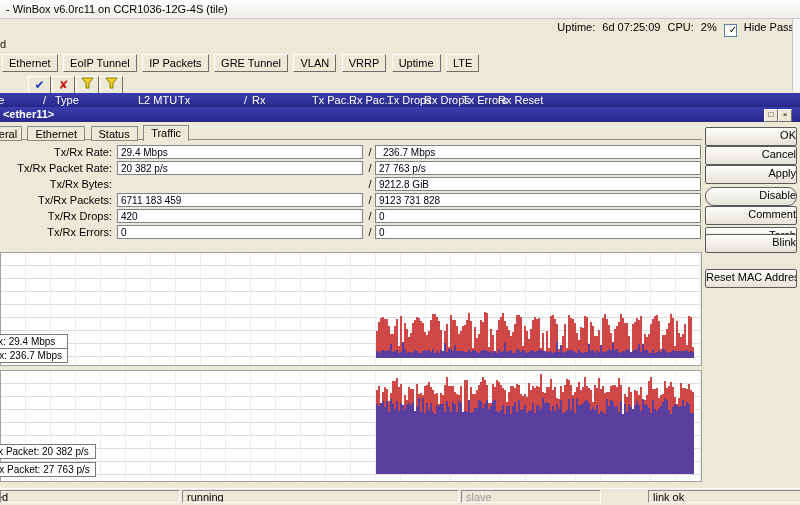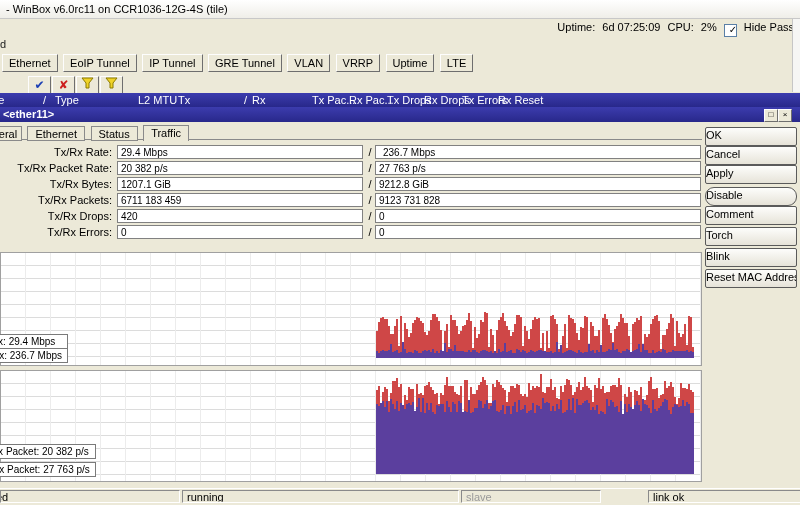--- a/index.html
+++ b/index.html
@@ -37,21 +37,21 @@
     border:1px solid #8a8a8a;border-bottom:none;margin-right:1px;vertical-align:bottom;}
   .dtab.inactive{height:11px;margin-top:2px;border-bottom:1px solid #8a8a8a;}
   .tabline{left:0;top:32px;width:702px;height:1px;background:#8a8a8a;}
   
   .flabel{position:absolute;left:-40px;width:152px;text-align:right;font-size:11px;line-height:14px;white-space:nowrap;}
   .fbox{position:absolute;height:14px;background:#fff;border:1px solid #818181;font-size:10px;
     line-height:13px;padding-left:3px;box-sizing:border-box;white-space:nowrap;overflow:hidden;}
   .fslash{position:absolute;left:367px;width:6px;font-size:11px;line-height:14px;text-align:center;}
   
   .btn{position:absolute;left:705px;width:90px;height:17px;background:linear-gradient(#fdfdfb,#e6e3d8);
-    border:1px solid #5a5a5a;border-radius:2px;font-size:11px;line-height:15px;text-align:left;
+    border:1px solid #5a5a5a;border-radius:2px;font-size:11px;line-height:15px;text-align:right;
     white-space:nowrap;overflow:hidden;}
   
   .chart{position:absolute;left:0;width:700px;border:1px solid #a0a0a0;background-color:#fff;overflow:hidden;
     background-image:repeating-linear-gradient(to right,transparent 0 24px,#ececec 24px 25px),
                      repeating-linear-gradient(to bottom,transparent 0 12px,#dcdcdc 12px 13px);}
   .chart svg{position:absolute;left:0;top:0;}
   .legend{position:absolute;z-index:3;font-size:10px;white-space:nowrap;}
   .legend .line{background:#fff;border:1px solid #7a7a7a;padding:1px 5px;line-height:11px;}
   .legend.joined .line + .line{border-top:none;}
   .legend.split .line{margin-bottom:3px;}
@@ -75,21 +75,21 @@
   <span class="chk"><span>✓</span></span>
   <span>Hide Pass</span>
 </div>
 
 <div class="abs rstrip"></div>
 <div class="abs edgefrag">d</div>
 
 <div class="abs ifacetabs">
   <span class="iftab">Ethernet</span>
   <span class="iftab">EoIP Tunnel</span>
-  <span class="iftab">IP Tunnel</span>
+  <span class="iftab">IP Packets</span>
   <span class="iftab">GRE Tunnel</span>
   <span class="iftab">VLAN</span>
   <span class="iftab">VRRP</span>
   <span class="iftab">Uptime</span>
   <span class="iftab">LTE</span>
 </div>
 
 <div class="abs tbtn glyph-check" style="left:28px;top:76px;"><span>✔</span></div>
 <div class="abs tbtn glyph-cross" style="left:52px;top:76px;"><span>✘</span></div>
 <div class="abs tbtn" style="left:76px;top:76px;">
@@ -139,21 +139,20 @@
   <div class="fbox" style="left:117px;top:38px;width:246px;">29.4 Mbps</div>
   <div class="fslash" style="top:38px;">/</div>
   <div class="fbox" style="left:375px;top:38px;width:326px;padding-left:7px;">236.7 Mbps</div>
 
   <div class="flabel" style="top:54px;">Tx/Rx Packet Rate:</div>
   <div class="fbox" style="left:117px;top:54px;width:246px;">20 382 p/s</div>
   <div class="fslash" style="top:54px;">/</div>
   <div class="fbox" style="left:375px;top:54px;width:326px;">27 763 p/s</div>
 
   <div class="flabel" style="top:70px;">Tx/Rx Bytes:</div>
-  <div class="fbox" style="left:117px;top:70px;width:246px;">1207.1 GiB</div>
   <div class="fslash" style="top:70px;">/</div>
   <div class="fbox" style="left:375px;top:70px;width:326px;">9212.8 GiB</div>
 
   <div class="flabel" style="top:86px;">Tx/Rx Packets:</div>
   <div class="fbox" style="left:117px;top:86px;width:246px;">6711 183 459</div>
   <div class="fslash" style="top:86px;">/</div>
   <div class="fbox" style="left:375px;top:86px;width:326px;">9123 731 828</div>
 
   <div class="flabel" style="top:102px;">Tx/Rx Drops:</div>
   <div class="fbox" style="left:117px;top:102px;width:246px;">420</div>
@@ -164,21 +163,21 @@
   <div class="fbox" style="left:117px;top:118px;width:246px;">0</div>
   <div class="fslash" style="top:118px;">/</div>
   <div class="fbox" style="left:375px;top:118px;width:326px;">0</div>
 
   <div class="btn" style="top:20px;">OK</div>
   <div class="btn" style="top:39px;">Cancel</div>
   <div class="btn" style="top:58px;">Apply</div>
   <div class="btn" style="top:80px;border-radius:9px;">Disable</div>
   <div class="btn" style="top:99px;">Comment</div>
   <div class="btn" style="top:120px;">Torch</div>
-  <div class="btn" style="top:141px;">Blink</div>
+  <div class="btn" style="top:127px;">Blink</div>
   <div class="btn" style="top:162px;">Reset MAC Address</div>
 
   <div class="chart" style="top:145px;height:112px;">
     <svg id="chart1-bars" width="700" height="112" shape-rendering="crispEdges">
         <path d="M376 105V78.4M378 105V68.5M380 105V65.2M382 105V63.9M384 105V66.1M386 105V65.9M388 105V72.8M390 105V81.0M392 105V80.5M394 105V72.7M396 105V65.6M398 105V93.1M400 105V63.0M402 105V92.4M404 105V69.6M406 105V76.0M408 105V84.3M410 105V79.6M412 105V70.2M414 105V66.9M416 105V64.0M418 105V65.0M420 105V68.3M422 105V70.4M424 105V79.2M426 105V81.5M428 105V77.8M430 105V66.6M432 105V60.5M434 105V60.9M436 105V63.5M438 105V67.5M440 105V76.9M442 105V98.0M444 105V77.7M446 105V71.1M448 105V94.3M450 105V61.6M452 105V67.1M454 105V67.4M456 105V72.7M458 105V80.5M460 105V78.3M462 105V72.9M464 105V72.1M466 105V67.1M468 105V60.4M470 105V68.1M472 105V94.7M474 105V74.3M476 105V84.8M478 105V81.0M480 105V67.3M482 105V69.4M484 105V59.4M486 105V60.2M488 105V93.7M490 105V75.9M492 105V82.1M494 105V98.6M496 105V77.2M498 105V67.4M500 105V63.6M502 105V59.5M504 105V67.9M506 105V72.7M508 105V76.7M510 105V82.7M512 105V79.3M514 105V70.7M516 105V62.4M518 105V61.5M520 105V64.1M522 105V93.1M524 105V73.3M526 105V78.2M528 105V85.7M530 105V75.8M532 105V67.1M534 105V63.7M536 105V66.2M538 105V64.7M540 105V94.9M542 105V79.5M544 105V99.8M546 105V78.4M548 105V94.5M550 105V63.3M552 105V62.2M554 105V65.9M556 105V70.5M558 105V95.7M560 105V97.6M562 105V82.6M564 105V70.7M566 105V94.7M568 105V61.9M570 105V64.6M572 105V65.9M574 105V70.3M576 105V79.9M578 105V86.6M580 105V74.0M582 105V74.5M584 105V62.7M586 105V64.0M588 105V93.6M590 105V68.7M592 105V72.8M594 105V82.9M596 105V83.0M598 105V76.6M600 105V94.5M602 105V65.4M604 105V61.3M606 105V65.7M608 105V72.4M610 105V80.0M612 105V88.5M614 105V76.1M616 105V72.8M618 105V68.6M620 105V60.7M622 105V64.6M624 105V70.0M626 105V69.9M628 105V82.6M630 105V98.5M632 105V70.6M634 105V68.5M636 105V65.3M638 105V67.0M640 105V62.5M642 105V95.7M644 105V80.7M646 105V83.5M648 105V81.0M650 105V71.2M652 105V65.6M654 105V63.0M656 105V62.1M658 105V67.7M660 105V96.2M662 105V82.3M664 105V82.3M666 105V75.6M668 105V70.0M670 105V61.2M672 105V64.9M674 105V92.9M676 105V68.2M678 105V79.7M680 105V84.0M682 105V81.1M684 105V71.2M686 105V92.3M688 105V62.7M690 105V63.5M692 105V94.4" stroke="#cf4747" stroke-width="1.1" fill="none"></path>
         <path d="M376 105V97.6M378 105V99.7M380 105V98.1M382 105V97.3M384 105V98.4M386 105V97.6M388 105V96.8M390 105V91.0M392 105V98.8M394 105V97.8M396 105V96.6M398 105V99.7M400 105V98.9M402 105V89.4M404 105V96.1M406 105V99.8M408 105V98.8M410 105V99.4M412 105V99.5M414 105V96.6M416 105V97.7M418 105V100.0M420 105V99.5M422 105V97.9M424 105V96.5M426 105V97.7M428 105V97.4M430 105V99.4M432 105V96.3M434 105V99.7M436 105V97.5M438 105V99.6M440 105V96.7M442 105V98.3M444 105V89.5M446 105V99.3M448 105V96.0M450 105V96.3M452 105V97.6M454 105V91.8M456 105V98.3M458 105V97.6M460 105V98.2M462 105V97.8M464 105V99.3M466 105V99.2M468 105V96.8M470 105V99.1M472 105V96.5M474 105V97.0M476 105V99.1M478 105V100.0M480 105V97.9M482 105V96.9M484 105V96.5M486 105V98.4M488 105V99.2M490 105V97.8M492 105V99.7M494 105V98.2M496 105V99.5M498 105V96.0M500 105V99.0M502 105V98.1M504 105V89.5M506 105V99.4M508 105V97.6M510 105V97.0M512 105V99.7M514 105V99.6M516 105V96.4M518 105V96.9M520 105V98.7M522 105V97.1M524 105V98.3M526 105V99.6M528 105V99.0M530 105V97.1M532 105V97.8M534 105V98.9M536 105V98.2M538 105V97.3M540 105V96.5M542 105V98.2M544 105V98.4M546 105V98.6M548 105V98.5M550 105V97.5M552 105V99.6M554 105V99.4M556 105V89.0M558 105V99.1M560 105V91.8M562 105V99.9M564 105V98.6M566 105V98.3M568 105V96.6M570 105V97.4M572 105V98.1M574 105V98.8M576 105V99.5M578 105V97.1M580 105V98.6M582 105V99.5M584 105V99.4M586 105V98.6M588 105V91.0M590 105V98.1M592 105V97.0M594 105V99.5M596 105V97.4M598 105V99.2M600 105V91.6M602 105V98.7M604 105V98.9M606 105V98.4M608 105V96.3M610 105V96.5M612 105V90.0M614 105V97.3M616 105V96.1M618 105V98.8M620 105V99.8M622 105V97.6M624 105V97.7M626 105V96.2M628 105V96.8M630 105V98.6M632 105V98.2M634 105V97.1M636 105V96.2M638 105V91.1M640 105V99.4M642 105V91.3M644 105V96.5M646 105V96.9M648 105V99.5M650 105V99.5M652 105V97.1M654 105V99.9M656 105V98.5M658 105V97.7M660 105V98.7M662 105V96.1M664 105V97.2M666 105V99.9M668 105V98.5M670 105V98.6M672 105V96.7M674 105V97.9M676 105V98.1M678 105V98.3M680 105V98.0M682 105V98.3M684 105V97.7M686 105V97.0M688 105V99.3M690 105V98.2M692 105V98.7" stroke="#5b3f9e" stroke-width="2" fill="none"></path>
       </svg>
   </div>
   <div class="legend joined" style="left:-14px;top:227px;">
     <div class="line">Tx: 29.4 Mbps</div>

